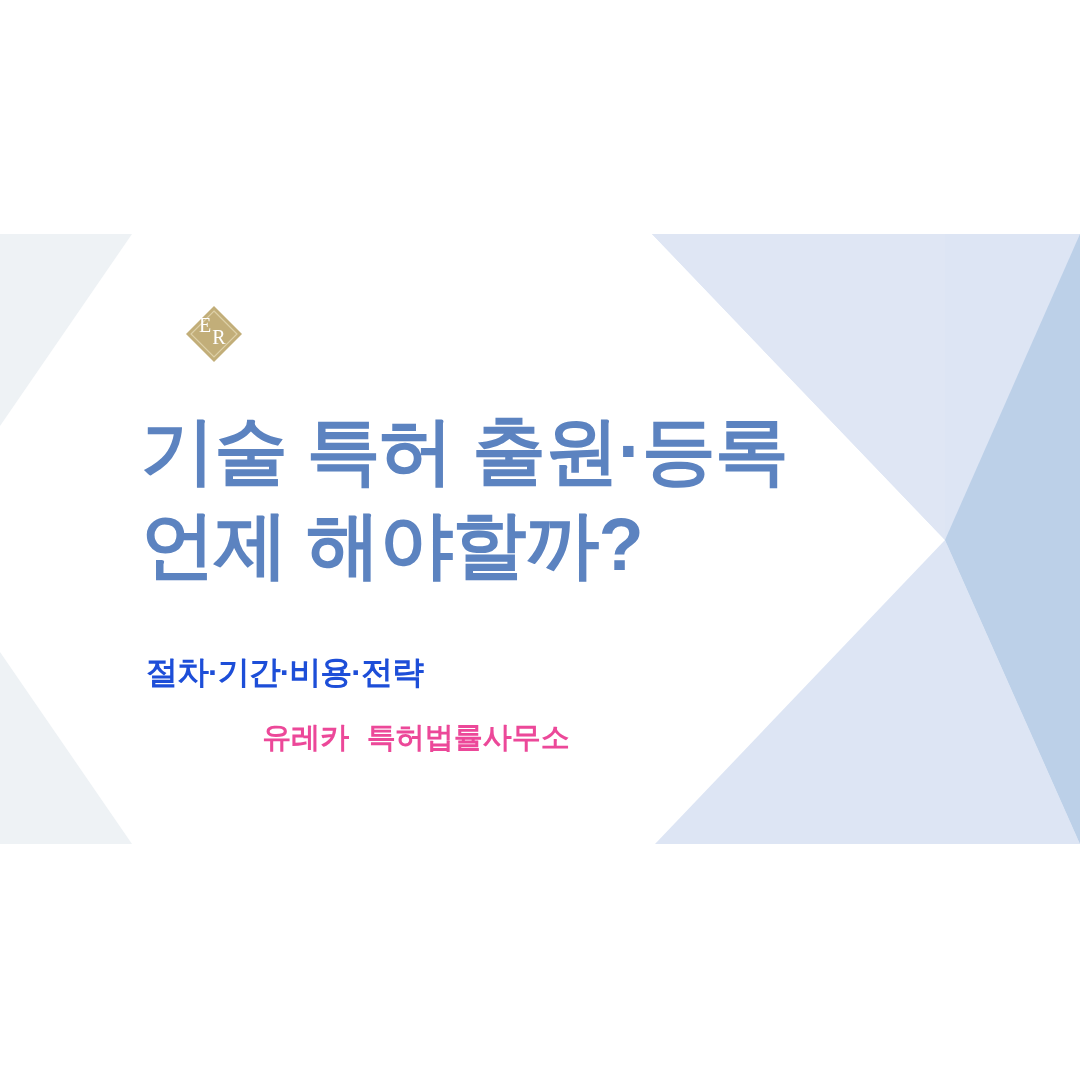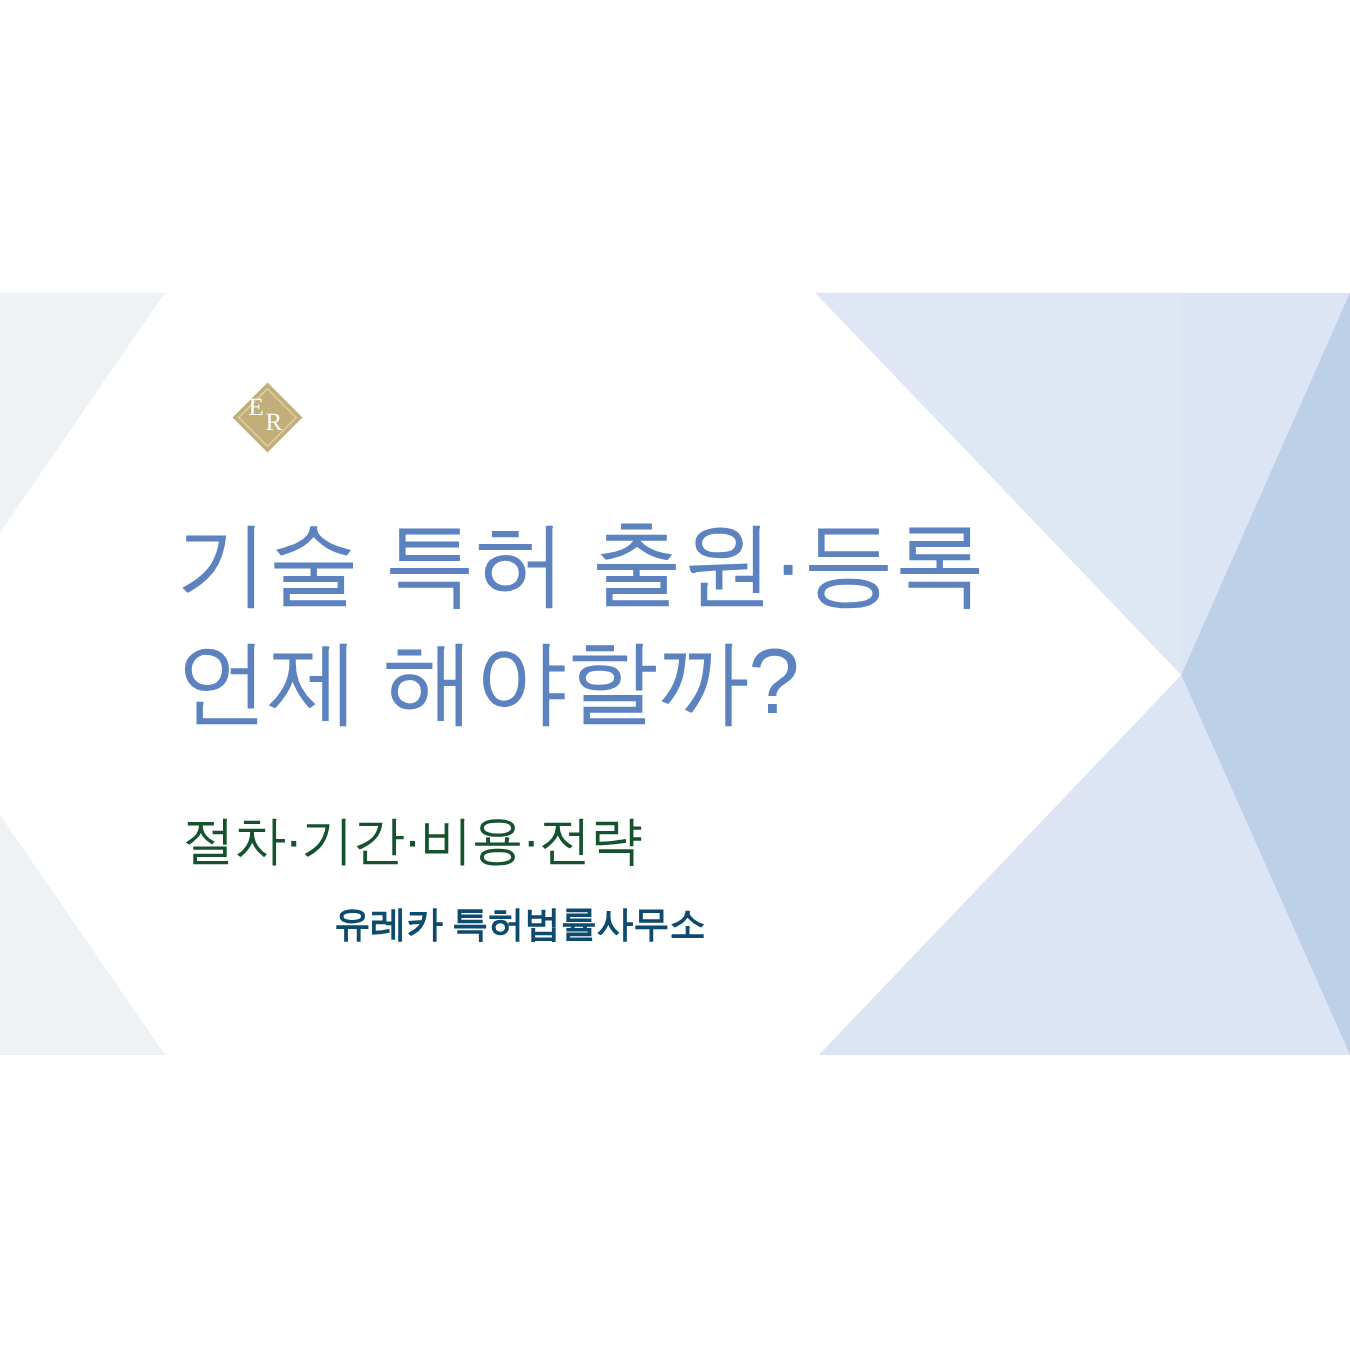--- a/index.html
+++ b/index.html
@@ -33,48 +33,48 @@
   }
   #logo svg{display:block;width:58px;height:58px;}
 
   
   #title{
     position:absolute;
     left:141px;top:404px;
     width:760px;
     color:#5c83c0;
     font-size:74px;
-    font-weight:normal;
+    font-weight:bold;
     line-height:94px;
     letter-spacing:-1px;
     white-space:nowrap;
   }
   #title .line{display:block;}
 
   #subtitle{
     position:absolute;
     left:146px;top:650px;
-    color:#14532d;
-    font-size:42px;
-    font-weight:normal;
+    color:#1d4ed8;
+    font-size:32px;
+    font-weight:bold;
     letter-spacing:-1px;
     line-height:44px;
     white-space:nowrap;
   }
 
   #brand{
     position:absolute;
     left:141px;top:722px;
     width:550px;
     text-align:center;
   }
   #brand-ko{
     display:block;
-    color:#0c4a6e;
-    font-family:Liberation Serif, serif;
+    color:#ec4899;
+    font-family:Liberation Mono, monospace;
     font-size:29px;
     font-weight:bold;
     letter-spacing:0px;
     line-height:36px;
     white-space:nowrap;
   }
   #brand-en{
     display:block;
     color:#9a9a9a;
     font-size:13px;

